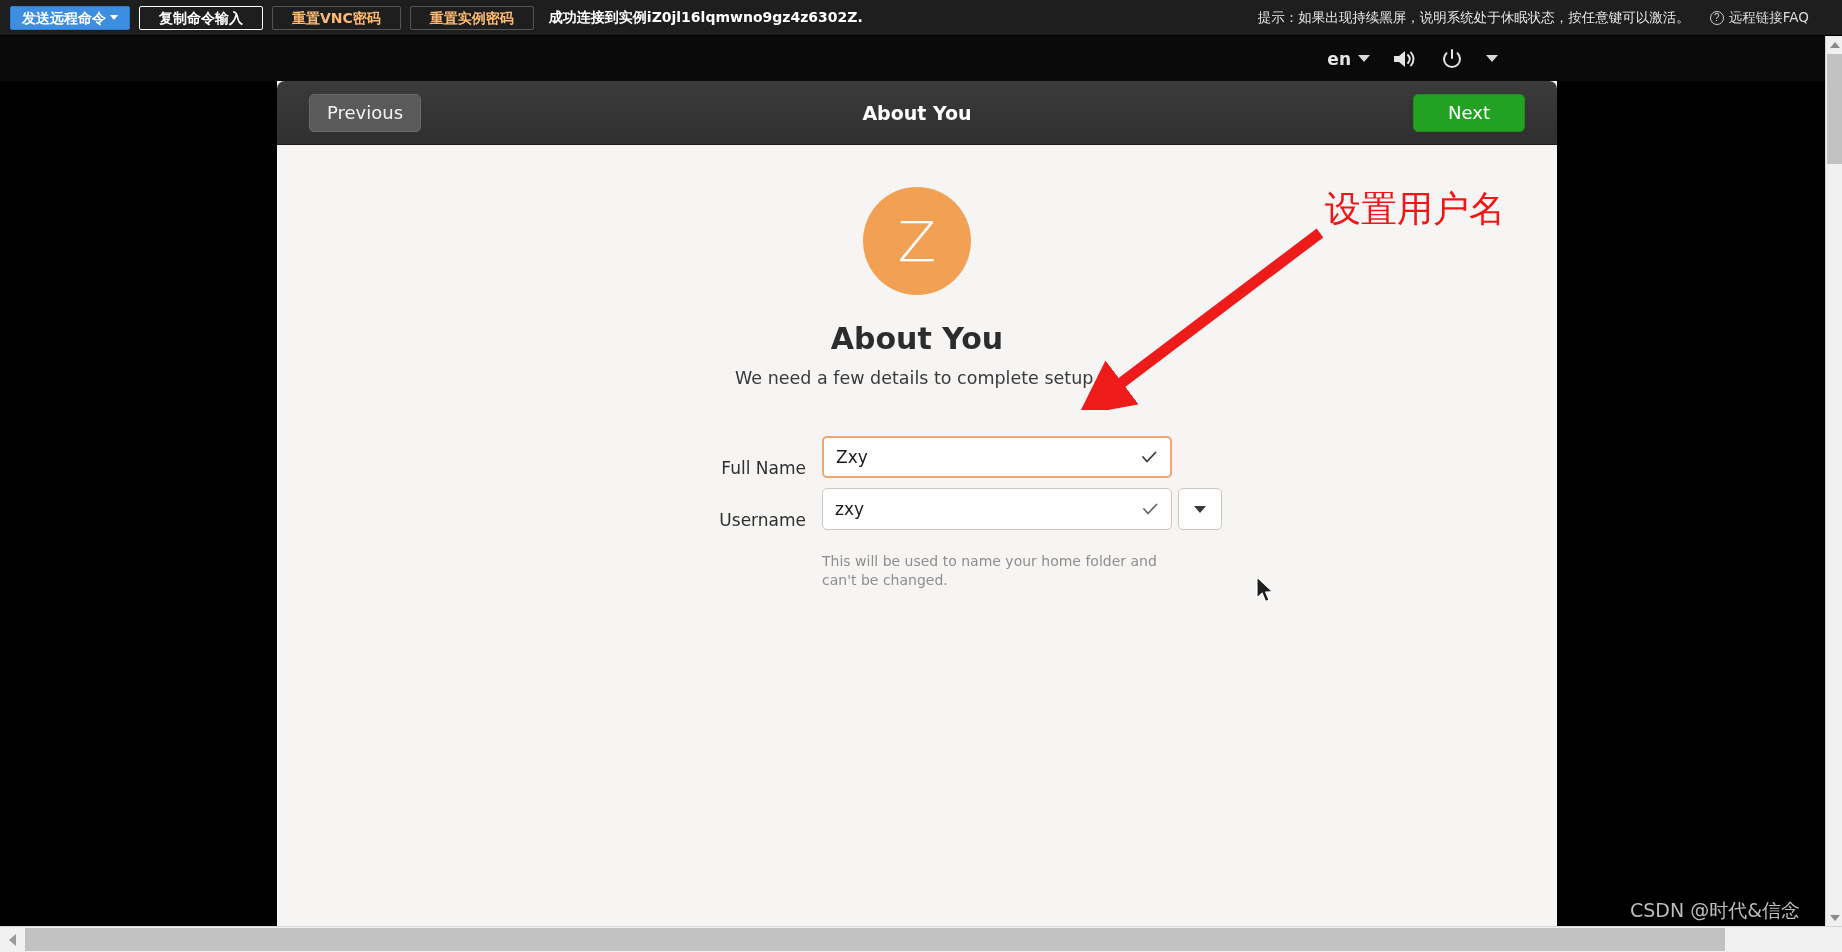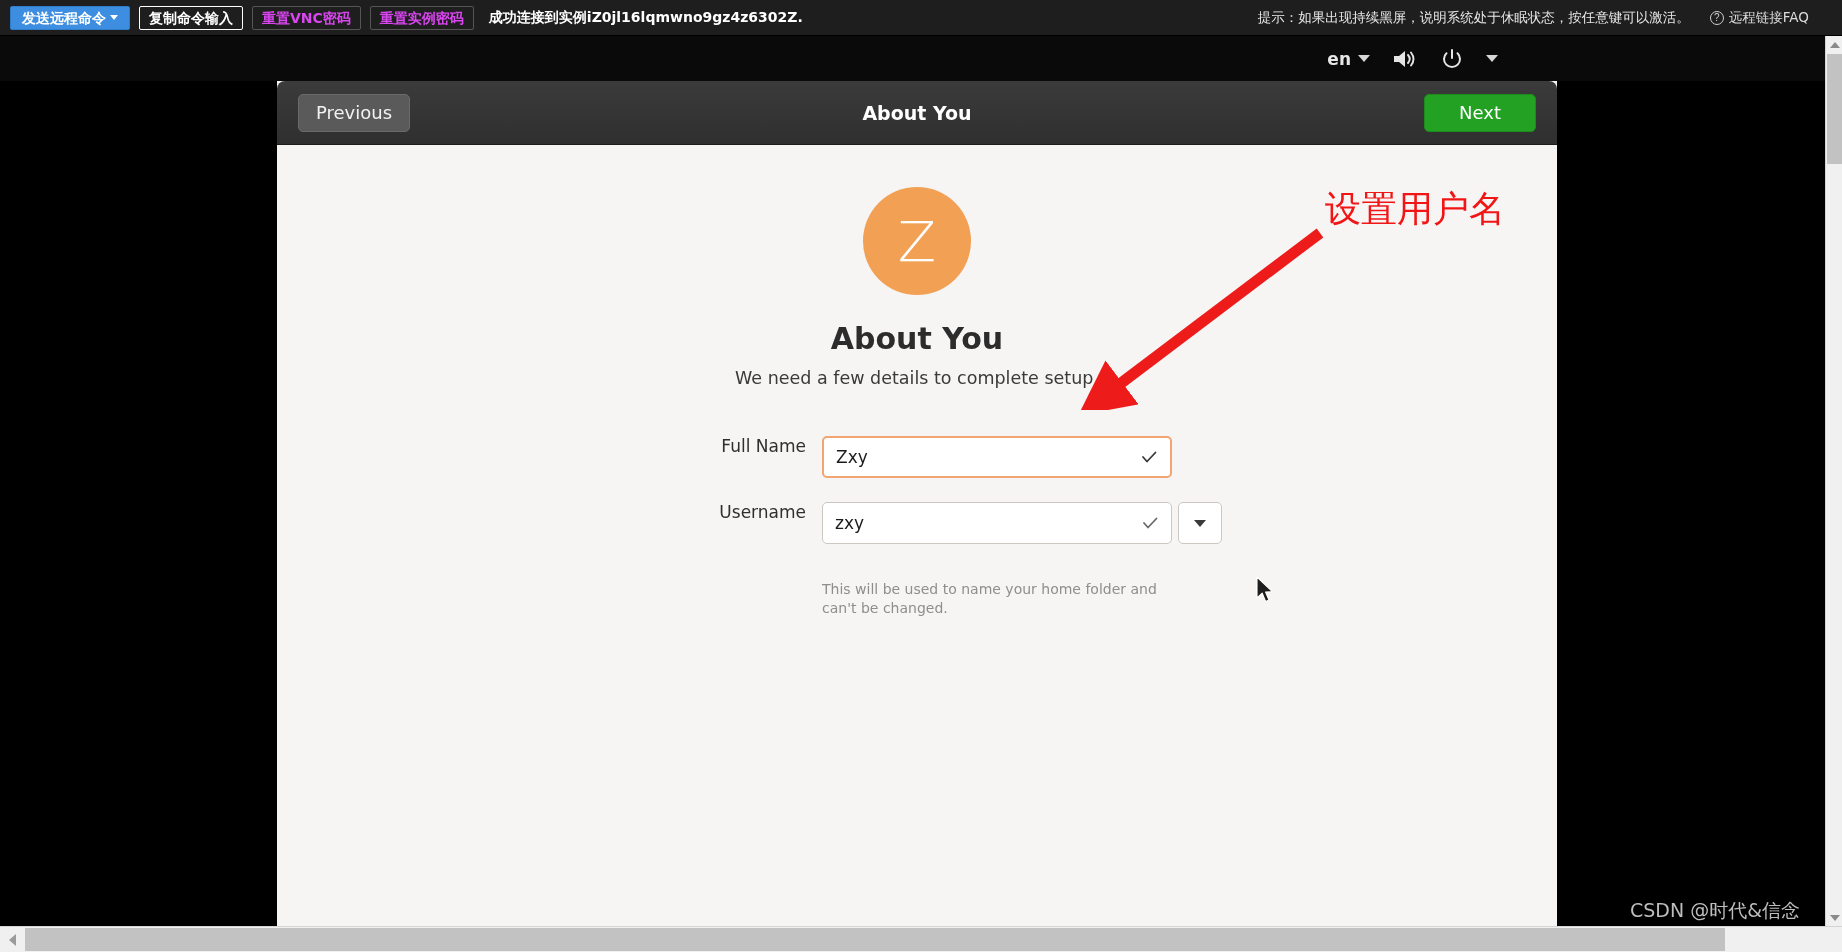--- a/index.html
+++ b/index.html
@@ -17,38 +17,38 @@
     position: absolute; left: 0; top: 0;
     width: 1842px; height: 36px;
     background: #1e1e1e;
     display: flex; align-items: center;
     padding-left: 10px;
     border-bottom: 1px solid #000;
   }
   .vnc-btn {
     height: 24px;
     display: inline-flex; align-items: center; justify-content: center;
-    padding: 0 9px;
+    padding: 0 19px;
     font-size: 14px;
     font-family: "DejaVu Sans", sans-serif;
     font-weight: 700;
     margin-right: 9px;
     border-radius: 2px;
     white-space: nowrap;
     line-height: 1;
   }
   .vnc-btn.primary {
     background: #3d8ee0; color: #ffffff; border: 1px solid #2f7cc9;
     padding: 0 11px;
   }
   .vnc-btn.outlined {
     background: #1e1e1e; color: #ffffff; border: 1px solid #ffffff;
   }
   .vnc-btn.disabled {
-    background: #1e1e1e; color: #d946ef; border: 1px solid #555555;
+    background: #1e1e1e; color: #fdba74; border: 1px solid #555555;
   }
   .caret-dn {
     display: inline-block; width: 0; height: 0; margin-left: 4px;
     border-left: 4px solid transparent; border-right: 4px solid transparent;
     border-top: 5px solid currentColor;
   }
   .conn-status {
     color: #ffffff; font-size: 14px; font-weight: 700;
     font-family: "DejaVu Sans", sans-serif;
     margin-left: 6px; white-space: nowrap;
@@ -103,21 +103,21 @@
     width: 1280px; height: 850px;
     background: #f6f5f4;
     overflow: hidden;
   }
   .wizard-header {
     position: relative;
     height: 64px;
     background: linear-gradient(180deg, #3b3b3b 0%, #2f2f2f 100%);
     border-bottom: 1px solid #1c1c1c;
     display: flex; align-items: center;
-    padding: 0 21px;
+    padding: 0 32px;
     border-top-left-radius: 8px; border-top-right-radius: 8px;
   }
   .hdr-btn {
     height: 38px; min-width: 112px;
     display: inline-flex; align-items: center; justify-content: center;
     font-size: 18px; border-radius: 5px;
     font-family: "DejaVu Sans", sans-serif;
   }
   .btn-prev {
     background: #5a5a5a; color: #f2f2f2;
@@ -159,22 +159,22 @@
     font-family: "DejaVu Sans", sans-serif;
   }
 
   .form {
     margin-top: 48px;
     display: flex; flex-direction: column;
     align-items: flex-start;
     padding-left: 419px;
   }
   .field-row {
-    display: flex; align-items: flex-start;
-    margin-bottom: 24px;
+    display: flex; align-items: flex-end;
+    margin-bottom: 10px;
   }
   .field-label {
     width: 110px; text-align: right; margin-right: 16px;
     font-size: 17px; color: #2f2f2f;
     font-family: "DejaVu Sans", sans-serif;
   }
   .text-input {
     position: relative;
     width: 350px; height: 42px;
     background: #ffffff;

